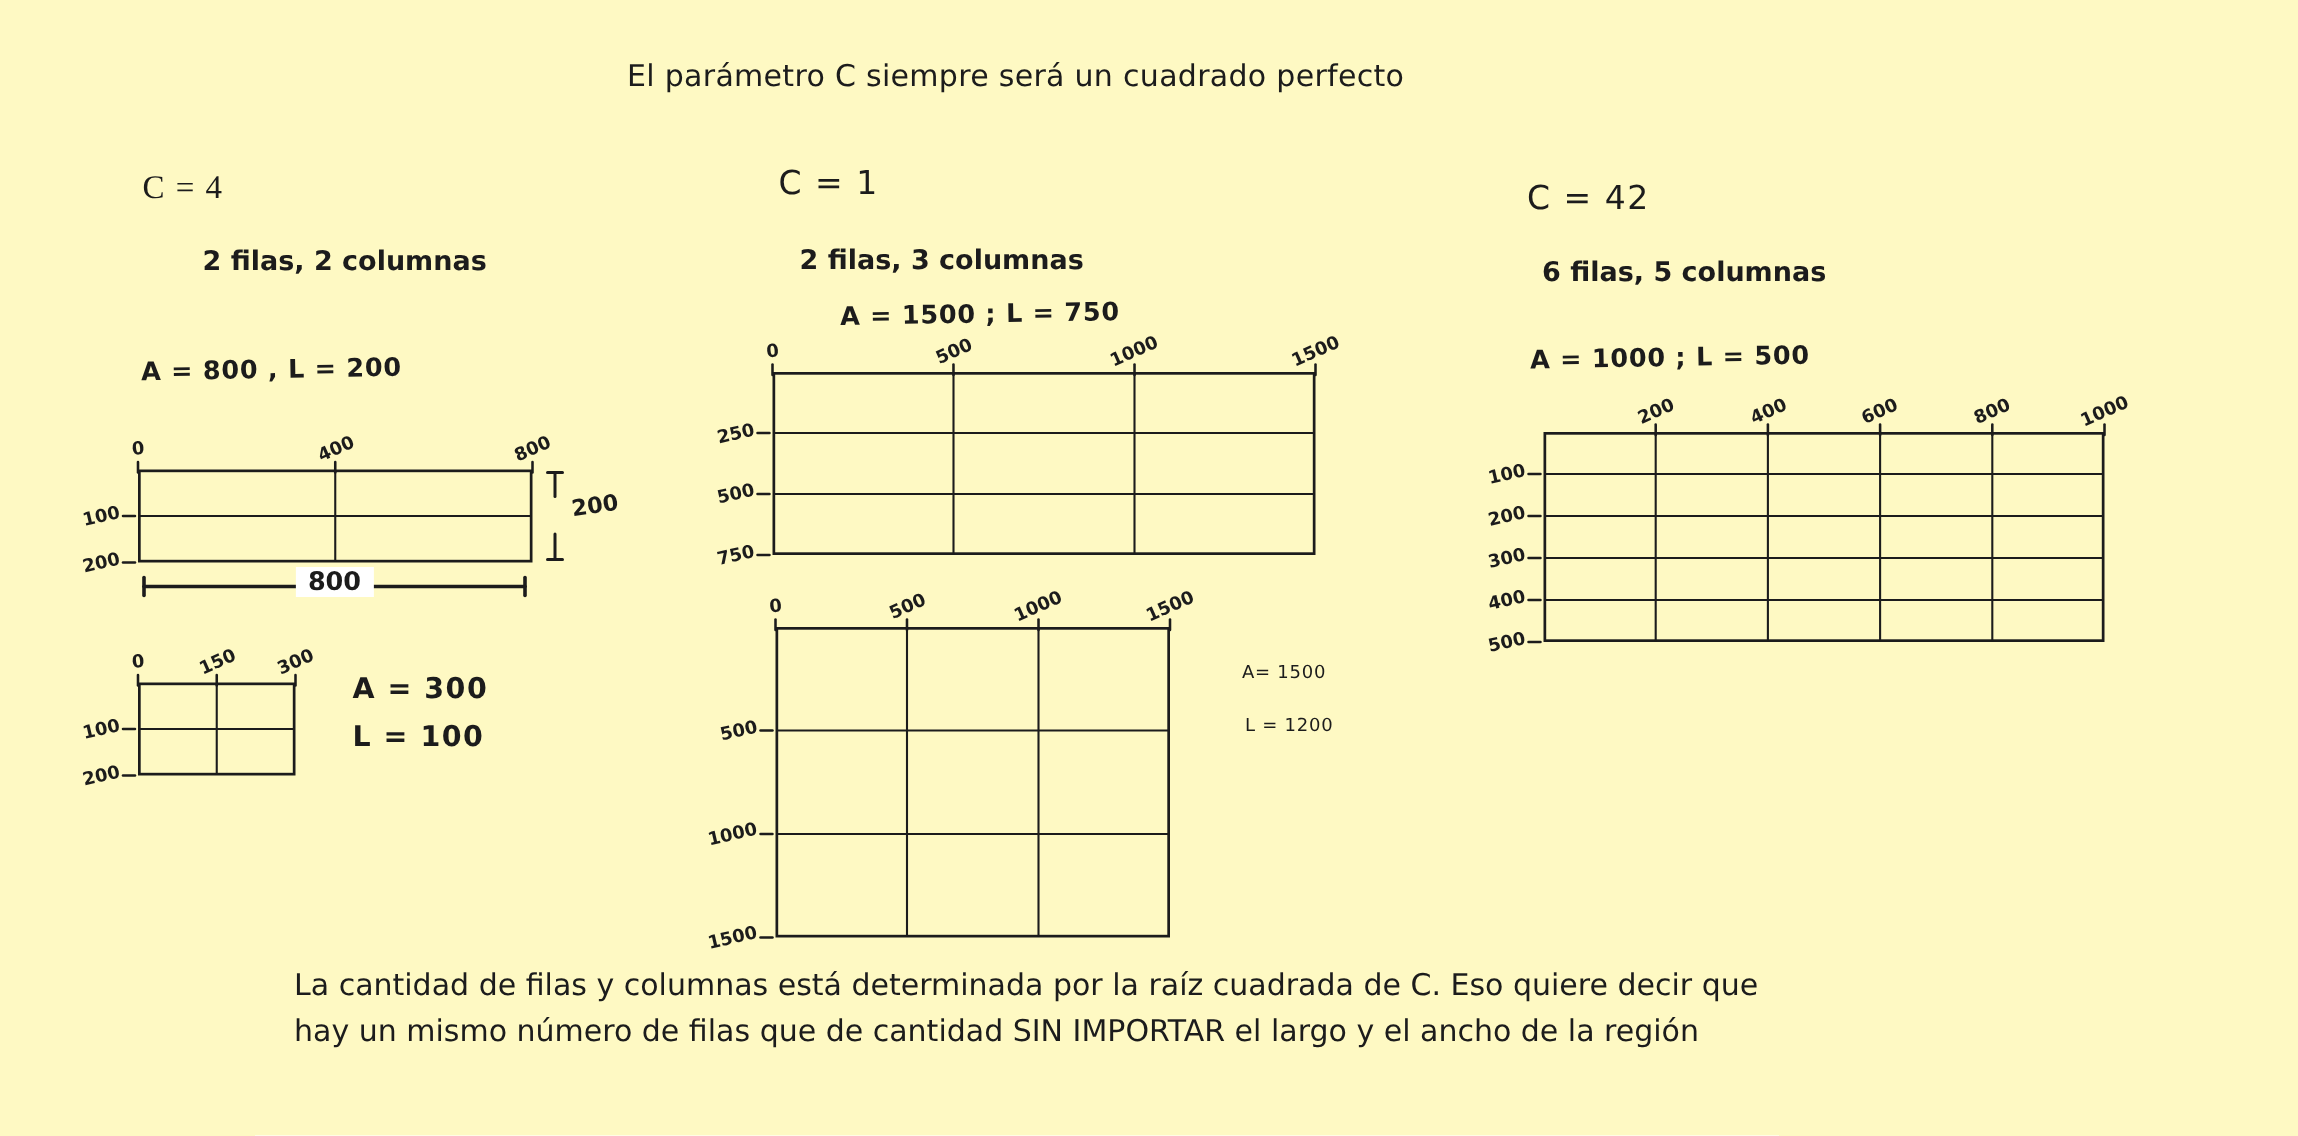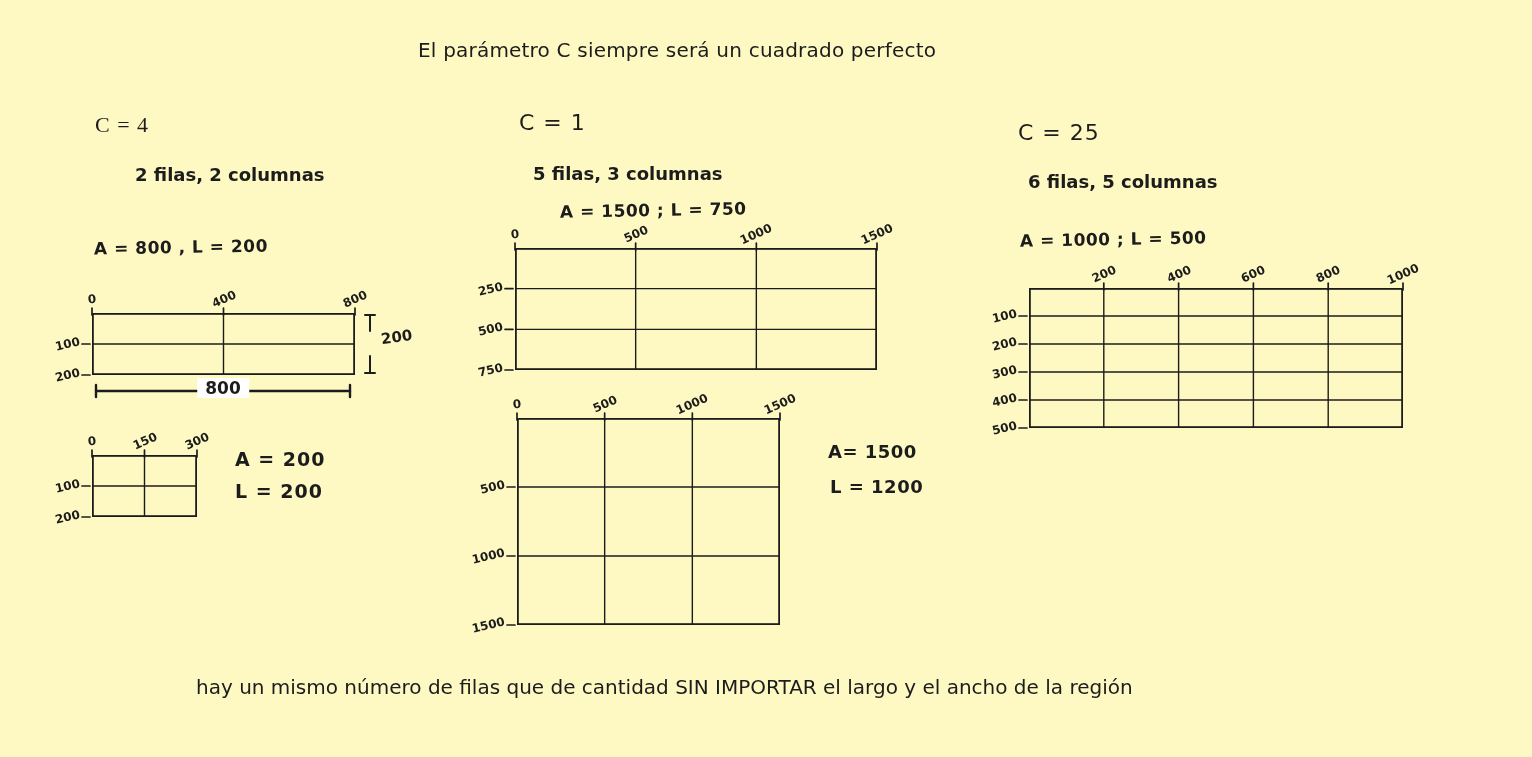--- a/index.html
+++ b/index.html
@@ -10,21 +10,21 @@
     font-family:"DejaVu Sans", sans-serif;
     color:#1c1c1c;
     overflow:hidden;
   }
   .abs{position:absolute;white-space:nowrap;}
   .title{font-size:20px;font-weight:400;letter-spacing:0.2px;}
   .heading{font-size:22px;font-weight:400;letter-spacing:1px;}
   .subheading{font-size:18px;font-weight:700;}
   .al{font-size:17px;font-weight:700;letter-spacing:0.5px;transform:rotate(-1deg);}
   .side{font-size:19px;font-weight:700;letter-spacing:1px;}
-  .side-sm{font-size:18px;font-weight:700;letter-spacing:0.5px;}
+  .side-sm{font-size:12px;font-weight:400;letter-spacing:0.5px;}
   .footer-line{font-size:20px;font-weight:400;}
   .grid{position:absolute;}
   .grid svg{position:absolute;left:0;top:0;overflow:visible;}
   .xt{position:absolute;top:-7px;font-size:12px;font-weight:700;white-space:nowrap;}
   .yt{position:absolute;left:-12px;font-size:12px;font-weight:700;white-space:nowrap;}
   .dim-label{font-size:15px;font-weight:700;}
   .dim-label-800{
     position:absolute;font-size:17px;font-weight:700;
     background:#ffffff;padding:0 8px;transform:translate(-50%,-50%);
   }
@@ -88,25 +88,25 @@
         <line x1="105" y1="-5" x2="105" y2="2" stroke="#1c1c1c" stroke-width="1.7" stroke-linecap="round"></line>
         <line x1="-10" y1="31" x2="-2" y2="31" stroke="#1c1c1c" stroke-width="1.7" stroke-linecap="round"></line>
         <line x1="-10" y1="62" x2="-2" y2="62" stroke="#1c1c1c" stroke-width="1.7" stroke-linecap="round"></line>
       </svg>
       <span class="xt" style="left: 0px; transform: translate(-50%, -100%) rotate(-6deg);">0</span>
       <span class="xt" style="left: 52.5px; transform: translate(-50%, -100%) rotate(-24deg);">150</span>
       <span class="xt" style="left: 105px; transform: translate(-50%, -100%) rotate(-24deg);">300</span>
       <span class="yt" style="top: 31px; transform: translate(-100%, -50%) rotate(-13deg);">100</span>
       <span class="yt" style="top: 62px; transform: translate(-100%, -50%) rotate(-13deg);">200</span>
     </div>
-  <div class="abs side" style="left:235px;top:448px;">A = 200</div>
-  <div class="abs side" style="left:235px;top:480px;">L = 200</div>
+  <div class="abs side" style="left:235px;top:448px;">A = 300</div>
+  <div class="abs side" style="left:235px;top:480px;">L = 100</div>
 
   <div class="abs heading" style="left:519px;top:110px;">C = 1</div>
-  <div class="abs subheading" style="left:533px;top:163px;">5 filas, 3 columnas</div>
+  <div class="abs subheading" style="left:533px;top:163px;">2 filas, 3 columnas</div>
   <div class="abs al" style="left:560px;top:200px;">A = 1500 ;  L = 750</div>
 
   <div class="grid" style="left:515px;top:248px;width:362px;height:122px;">
       <svg width="362" height="122" viewBox="0 0 362 122">
         <rect x="0.9" y="0.9" width="360.2" height="120.2" fill="none" stroke="#1c1c1c" stroke-width="1.8"></rect>
         <line x1="120.66666666666667" y1="1" x2="120.66666666666667" y2="121" stroke="#1c1c1c" stroke-width="1.4" stroke-linecap="round"></line>
         <line x1="241.33333333333334" y1="1" x2="241.33333333333334" y2="121" stroke="#1c1c1c" stroke-width="1.4" stroke-linecap="round"></line>
         <line x1="1" y1="40.666666666666664" x2="361" y2="40.666666666666664" stroke="#1c1c1c" stroke-width="1.4" stroke-linecap="round"></line>
         <line x1="1" y1="81.33333333333333" x2="361" y2="81.33333333333333" stroke="#1c1c1c" stroke-width="1.4" stroke-linecap="round"></line>
         <line x1="0" y1="-5" x2="0" y2="2" stroke="#1c1c1c" stroke-width="1.7" stroke-linecap="round"></line>
@@ -144,21 +144,21 @@
       <span class="xt" style="left: 87.6579px; transform: translate(-50%, -100%) rotate(-24deg);">500</span>
       <span class="xt" style="left: 175.342px; transform: translate(-50%, -100%) rotate(-24deg);">1000</span>
       <span class="xt" style="left: 263px; transform: translate(-50%, -100%) rotate(-24deg);">1500</span>
       <span class="yt" style="top: 68.9931px; transform: translate(-100%, -50%) rotate(-13deg);">500</span>
       <span class="yt" style="top: 138.007px; transform: translate(-100%, -50%) rotate(-13deg);">1000</span>
       <span class="yt" style="top: 207px; transform: translate(-100%, -50%) rotate(-13deg);">1500</span>
     </div>
   <div class="abs side-sm" style="left:828px;top:441px;">A= 1500</div>
   <div class="abs side-sm" style="left:830px;top:476px;">L = 1200</div>
 
-  <div class="abs heading" style="left:1018px;top:120px;">C = 25</div>
+  <div class="abs heading" style="left:1018px;top:120px;">C = 42</div>
   <div class="abs subheading" style="left:1028px;top:171px;">6 filas, 5 columnas</div>
   <div class="abs al" style="left:1020px;top:229px;">A = 1000  ;   L = 500</div>
 
   <div class="grid" style="left:1029px;top:288px;width:374px;height:140px;">
       <svg width="374" height="140" viewBox="0 0 374 140">
         <rect x="0.9" y="0.9" width="372.2" height="138.2" fill="none" stroke="#1c1c1c" stroke-width="1.8"></rect>
         <line x1="74.8" y1="1" x2="74.8" y2="139" stroke="#1c1c1c" stroke-width="1.4" stroke-linecap="round"></line>
         <line x1="149.6" y1="1" x2="149.6" y2="139" stroke="#1c1c1c" stroke-width="1.4" stroke-linecap="round"></line>
         <line x1="224.4" y1="1" x2="224.4" y2="139" stroke="#1c1c1c" stroke-width="1.4" stroke-linecap="round"></line>
         <line x1="299.2" y1="1" x2="299.2" y2="139" stroke="#1c1c1c" stroke-width="1.4" stroke-linecap="round"></line>
@@ -182,15 +182,16 @@
       <span class="xt" style="left: 224.4px; transform: translate(-50%, -100%) rotate(-24deg);">600</span>
       <span class="xt" style="left: 299.2px; transform: translate(-50%, -100%) rotate(-24deg);">800</span>
       <span class="xt" style="left: 374px; transform: translate(-50%, -100%) rotate(-24deg);">1000</span>
       <span class="yt" style="top: 28px; transform: translate(-100%, -50%) rotate(-13deg);">100</span>
       <span class="yt" style="top: 56px; transform: translate(-100%, -50%) rotate(-13deg);">200</span>
       <span class="yt" style="top: 84px; transform: translate(-100%, -50%) rotate(-13deg);">300</span>
       <span class="yt" style="top: 112px; transform: translate(-100%, -50%) rotate(-13deg);">400</span>
       <span class="yt" style="top: 140px; transform: translate(-100%, -50%) rotate(-13deg);">500</span>
     </div>
 
+  <div class="abs footer-line" style="left:196px;top:644px;">La cantidad de filas y columnas está determinada por la raíz cuadrada de C. Eso quiere decir que</div>
   <div class="abs footer-line" style="left:196px;top:675px;">hay un mismo número de filas que de cantidad SIN IMPORTAR el largo y el ancho de la región</div>
 
 </div>
 
 </body></html>

